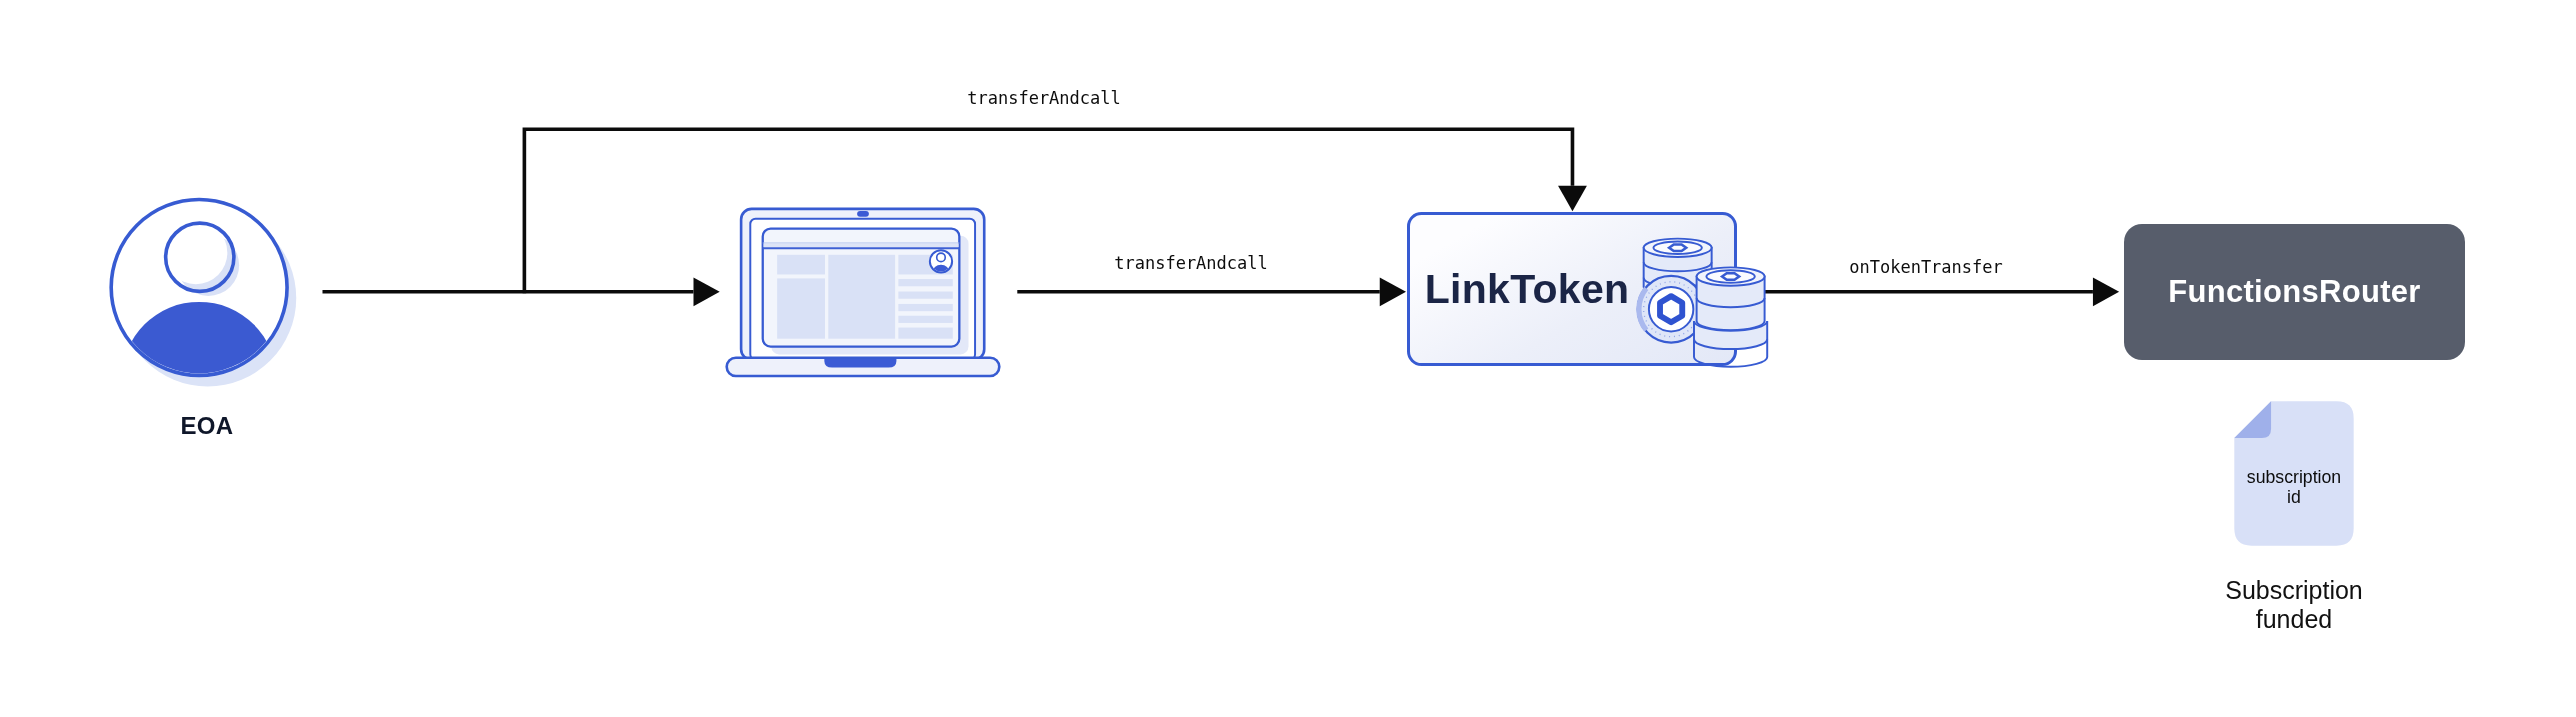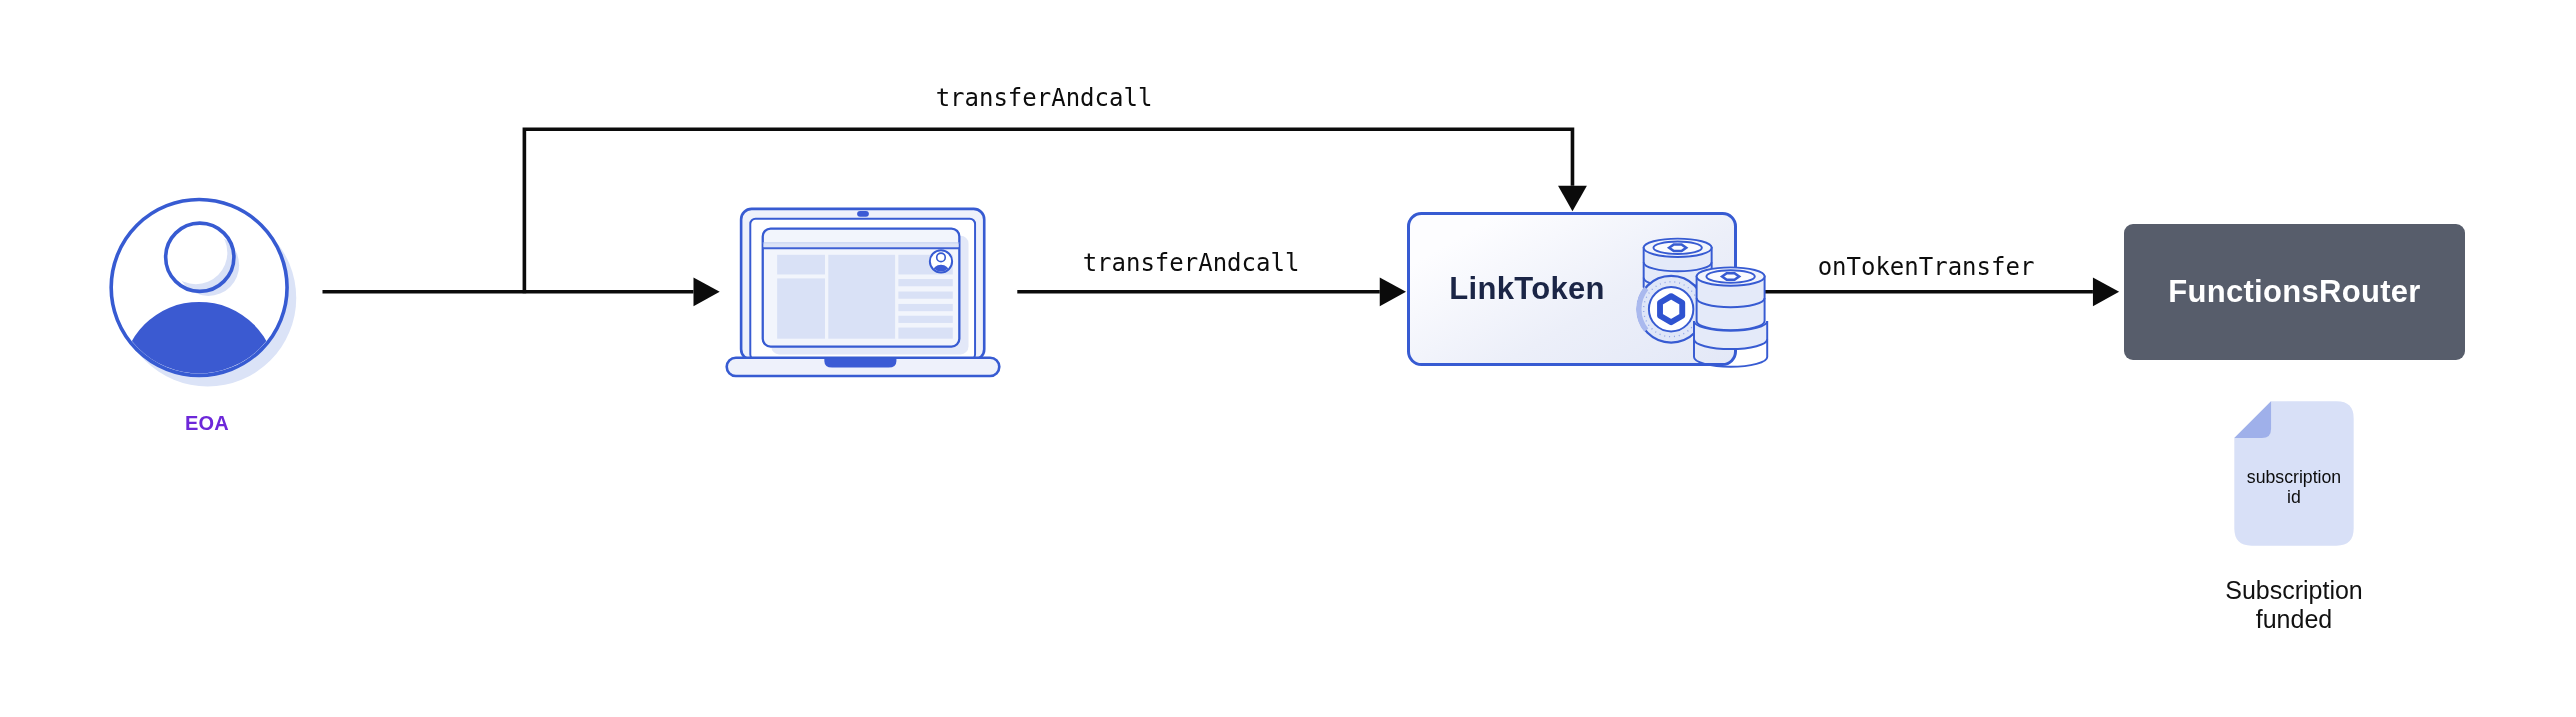--- a/index.html
+++ b/index.html
@@ -3,41 +3,41 @@
 <meta charset="utf-8">
 <style>
   html,body{margin:0;padding:0;background:#ffffff;}
   .canvas{
     position:relative;width:2576px;height:718px;background:#ffffff;
     font-family:"Liberation Sans",sans-serif;overflow:hidden;
   }
   .abs{position:absolute;}
   svg{display:block;}
   .node-label{
-    position:absolute;text-align:center;font-weight:bold;color:#6d28d9;
-    font-size:20px;letter-spacing:0.3px;
+    position:absolute;text-align:center;font-weight:bold;color:#0f172a;
+    font-size:24px;letter-spacing:0.3px;
   }
   .edge-label{
     position:absolute;transform:translate(-50%,-50%);white-space:nowrap;
     font-family:"DejaVu Sans Mono","Liberation Mono",monospace;
-    font-size:24px;color:#0D0D0D;
+    font-size:17px;color:#0D0D0D;
   }
   .linktoken-box{
     left:1407px;top:212px;width:330px;height:154px;box-sizing:border-box;
     border:3.3px solid #375BD2;border-radius:14.4px;
     background:linear-gradient(150deg,#fdfdff 15%,#eceff9 60%,#e3e8f7 100%);
   }
   .linktoken-label{
     left:1407px;top:212px;width:240px;height:154px;
     display:flex;align-items:center;justify-content:center;
-    font-weight:bold;font-size:31px;color:#1B2546;letter-spacing:0.3px;
+    font-weight:bold;font-size:41px;color:#1B2546;letter-spacing:0.3px;
   }
   .router-box{
     left:2124px;top:224px;width:341px;height:136px;
-    background:#575D6B;border-radius:9px;
+    background:#575D6B;border-radius:18px;
     display:flex;align-items:center;justify-content:center;
     font-weight:bold;font-size:31px;color:#ffffff;letter-spacing:0.3px;
   }
   .doc-text{
     left:2233px;top:467px;width:122px;text-align:center;
     font-size:17.7px;color:#0C0C0C;line-height:20.3px;
   }
   .doc-caption{
     left:2176px;top:576px;width:236px;text-align:center;
     font-size:25px;color:#111111;line-height:29px;

